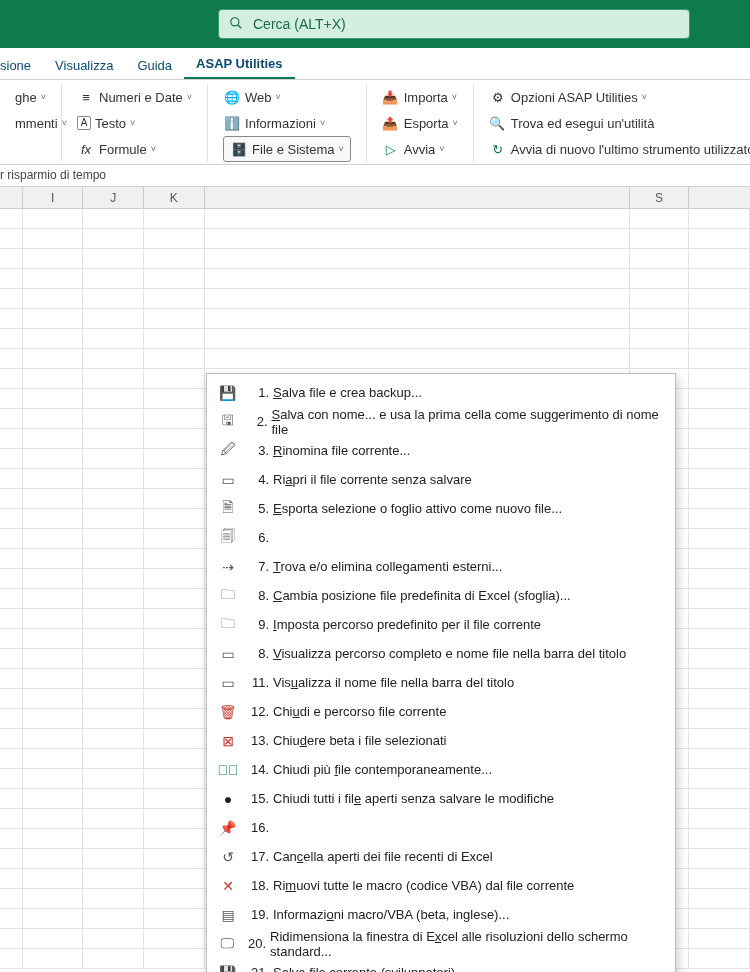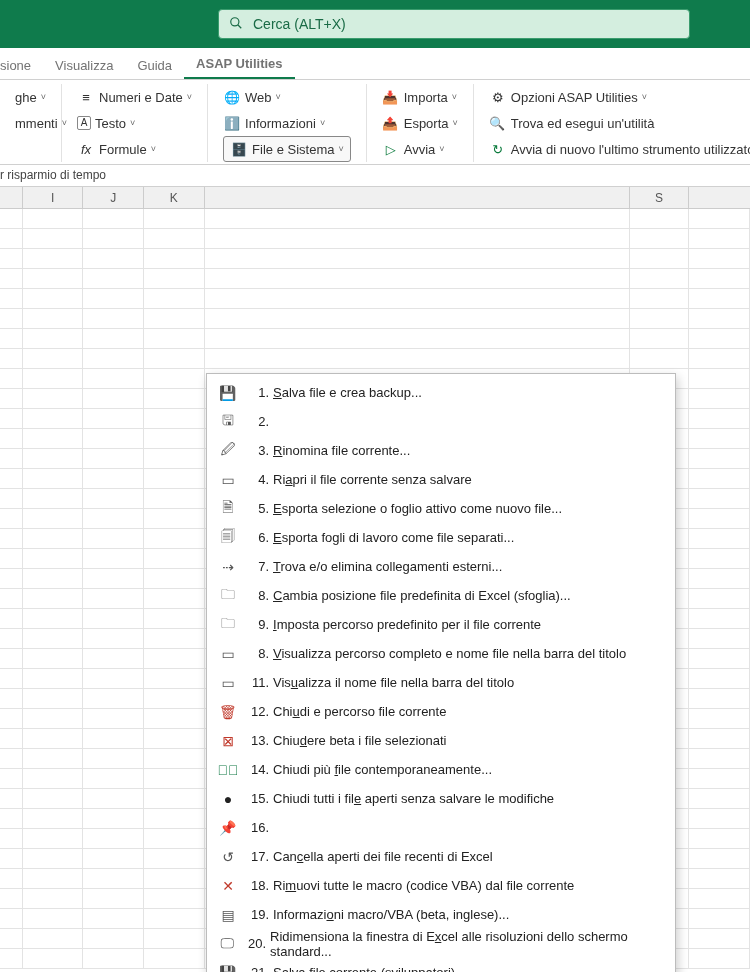--- a/index.html
+++ b/index.html
@@ -2,21 +2,21 @@
 <html><head>
 <meta charset="utf-8">
 <style>
   * { box-sizing: border-box; margin: 0; padding: 0; font-family: "Segoe UI", Arial, sans-serif; }
   body { width: 750px; height: 972px; overflow: hidden; background: #fff; font-size: 13px; color: #222; }
   .titlebar { background: #0f7b4c; height: 48px; display: flex; align-items: center; padding-left: 218px; }
   .searchbox { width: 472px; height: 30px; background: #d4eedf; border: 1px solid #3a9c6e; border-radius: 4px; display: flex; align-items: center; padding: 0 10px; color: #0f5c3a; }
   .searchbox .sicon { margin-right: 10px; font-size: 14px; }
   .searchbox span.txt { font-size: 14px; color: #1a6b46; }
   .tabsbar { background: #fff; border-bottom: 1px solid #d0d0d0; height: 32px; display: flex; align-items: flex-end; padding-left: 0; }
-  .tab { padding: 6px 12px 6px 12px; font-size: 13px; color: #737373; cursor: pointer; }
+  .tab { padding: 6px 12px 6px 12px; font-size: 13px; color: #0c4a6e; cursor: pointer; }
   .tab.partial { padding-left: 0; }
   .tab.active { font-weight: 600; border-bottom: 2px solid #0f7b4c; }
   .ribbon { background: #fff; border-bottom: 1px solid #d0d0d0; padding: 4px 0 2px 0; display: flex; }
   .ribgroup { display: flex; flex-direction: column; border-right: 1px solid #e2e2e2; padding: 0 15px; }
   .ribitem { display: flex; align-items: center; height: 26px; font-size: 13px; color: #333; white-space: nowrap; cursor: pointer; }
   .ribitem .ricon { width: 18px; display: inline-flex; justify-content: center; margin-right: 4px; font-size: 13px; }
   .ribitem .caret { margin-left: 4px; font-size: 9px; color: #666; }
   .ribitem.boxed { border: 1px solid #888; border-radius: 3px; padding: 0 6px; background: #f8f8f8; }
   .caption { font-size: 12px; color: #444; padding: 3px 6px 4px 0; border-bottom: 1px solid #d0d0d0; }
   .gridwrap { position: relative; }
@@ -513,40 +513,40 @@
 
   <div class="dropdown">
     <div class="dditem">
         <span class="ddicon">💾</span>
         <span class="ddnum">1.</span>
         <span> <span></span><span class="u">S</span><span>alva file e crea backup...</span></span>
       </div>
     <div class="dditem">
         <span class="ddicon">🖫</span>
         <span class="ddnum">2.</span>
+        <span> <span></span><span class="u">S</span><span>alva con nome... e usa la prima cella come suggerimento di nome file</span></span>
       </div>
     <div class="dditem">
         <span class="ddicon">🖉</span>
         <span class="ddnum">3.</span>
         <span> <span></span><span class="u">R</span><span>inomina file corrente...</span></span>
       </div>
     <div class="dditem">
         <span class="ddicon">▭</span>
         <span class="ddnum">4.</span>
         <span> <span>Ri</span><span class="u">a</span><span>pri il file corrente senza salvare</span></span>
       </div>
     <div class="dditem">
         <span class="ddicon">🗎</span>
         <span class="ddnum">5.</span>
         <span> <span></span><span class="u">E</span><span>sporta selezione o foglio attivo come nuovo file...</span></span>
       </div>
     <div class="dditem">
         <span class="ddicon">🗐</span>
         <span class="ddnum">6.</span>
-        <span> <span></span><span class="u">E</span><span>sporta fogli di lavoro come file separati...</span></span>
       </div>
     <div class="dditem">
         <span class="ddicon">⇢</span>
         <span class="ddnum">7.</span>
         <span> <span></span><span class="u">T</span><span>rova e/o elimina collegamenti esterni...</span></span>
       </div>
     <div class="dditem">
         <span class="ddicon">🗀</span>
         <span class="ddnum">8.</span>
         <span> <span></span><span class="u">C</span><span>ambia posizione file predefinita di Excel (sfoglia)...</span></span>

